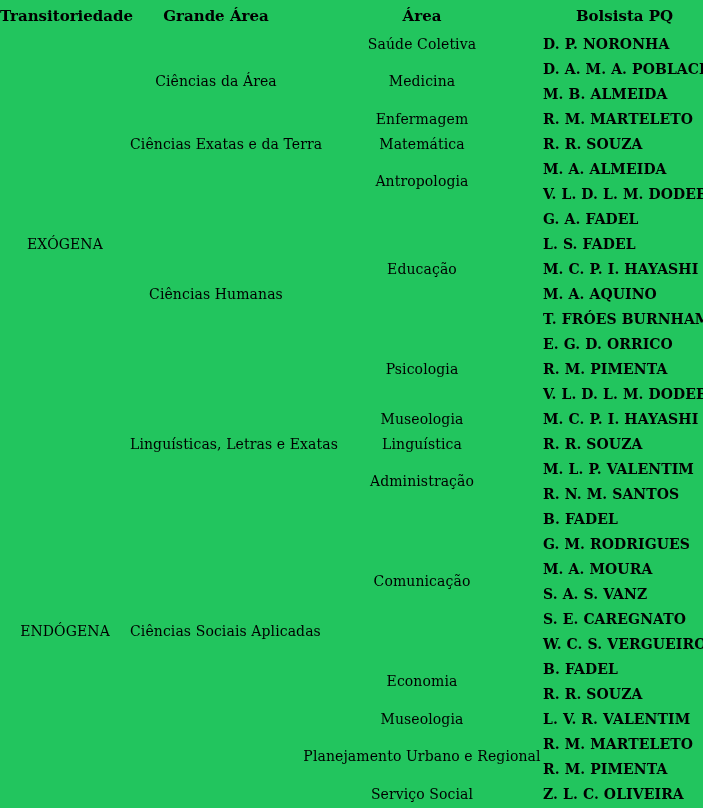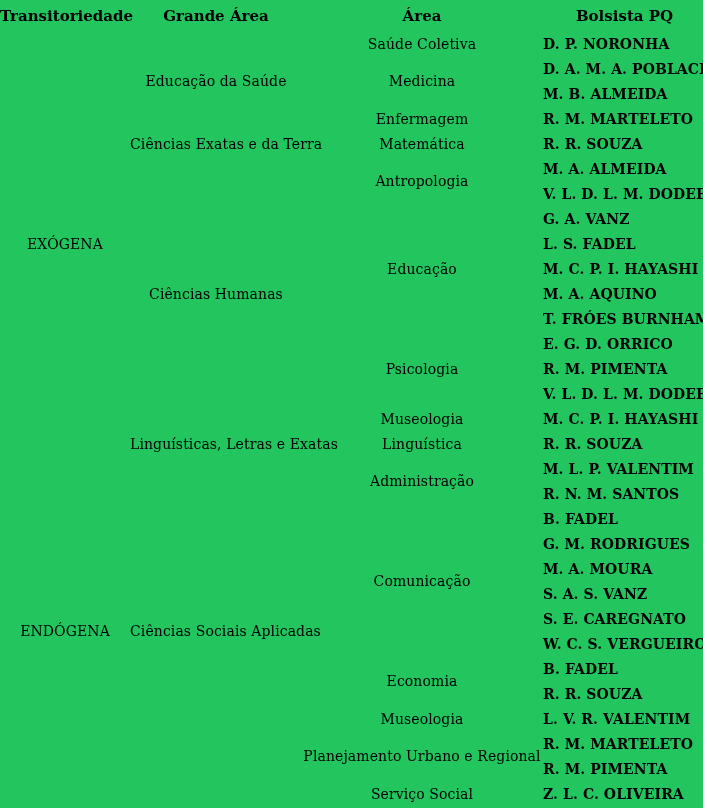--- a/index.html
+++ b/index.html
@@ -63,21 +63,21 @@
       <tr>
         <th>Transitoriedade</th>
         <th>Grande Área</th>
         <th>Área</th>
         <th>Bolsista PQ</th>
       </tr>
     </thead>
     <tbody>
         <tr>
           <td rowspan="17">EXÓGENA</td>
-          <td rowspan="4">Educação da Saúde</td>
+          <td rowspan="4">Ciências da Área</td>
           <td rowspan="1">Saúde Coletiva</td>
           <td class="bolsista-cell">D. P. NORONHA</td>
         </tr>
         <tr>
           <td rowspan="2">Medicina</td>
           <td class="bolsista-cell">D. A. M. A. POBLACIÓN</td>
         </tr>
         <tr>
           <td class="bolsista-cell">M. B. ALMEIDA</td>
         </tr>
@@ -93,21 +93,21 @@
         <tr>
           <td rowspan="11">Ciências Humanas</td>
           <td rowspan="2">Antropologia</td>
           <td class="bolsista-cell">M. A. ALMEIDA</td>
         </tr>
         <tr>
           <td class="bolsista-cell">V. L. D. L. M. DODEBEI</td>
         </tr>
         <tr>
           <td rowspan="5">Educação</td>
-          <td class="bolsista-cell">G. A. VANZ</td>
+          <td class="bolsista-cell">G. A. FADEL</td>
         </tr>
         <tr>
           <td class="bolsista-cell">L. S. FADEL</td>
         </tr>
         <tr>
           <td class="bolsista-cell">M. C. P. I. HAYASHI</td>
         </tr>
         <tr>
           <td class="bolsista-cell">M. A. AQUINO</td>
         </tr>

